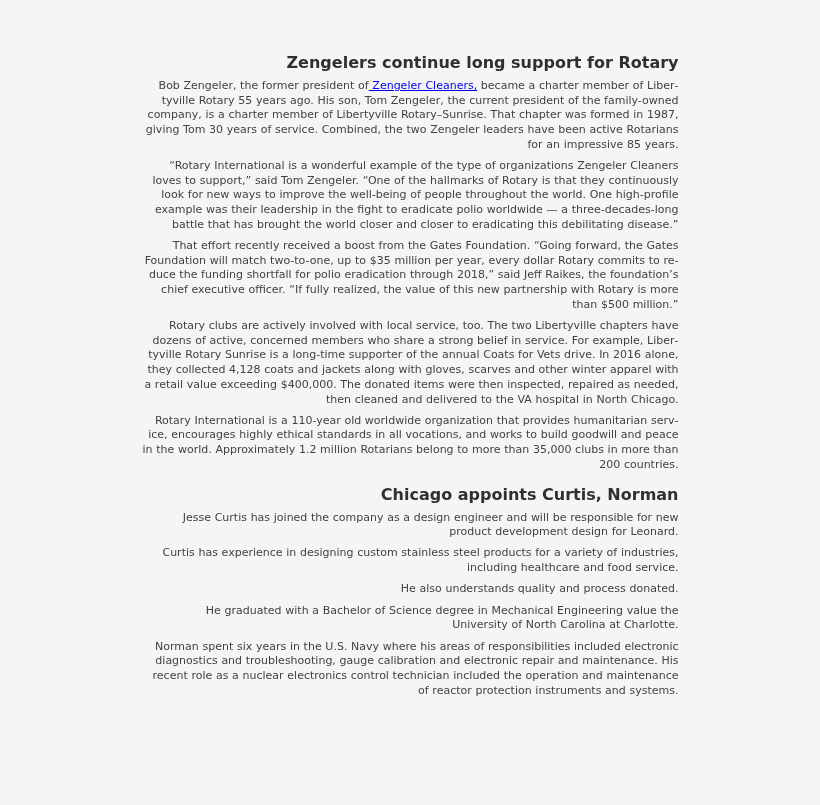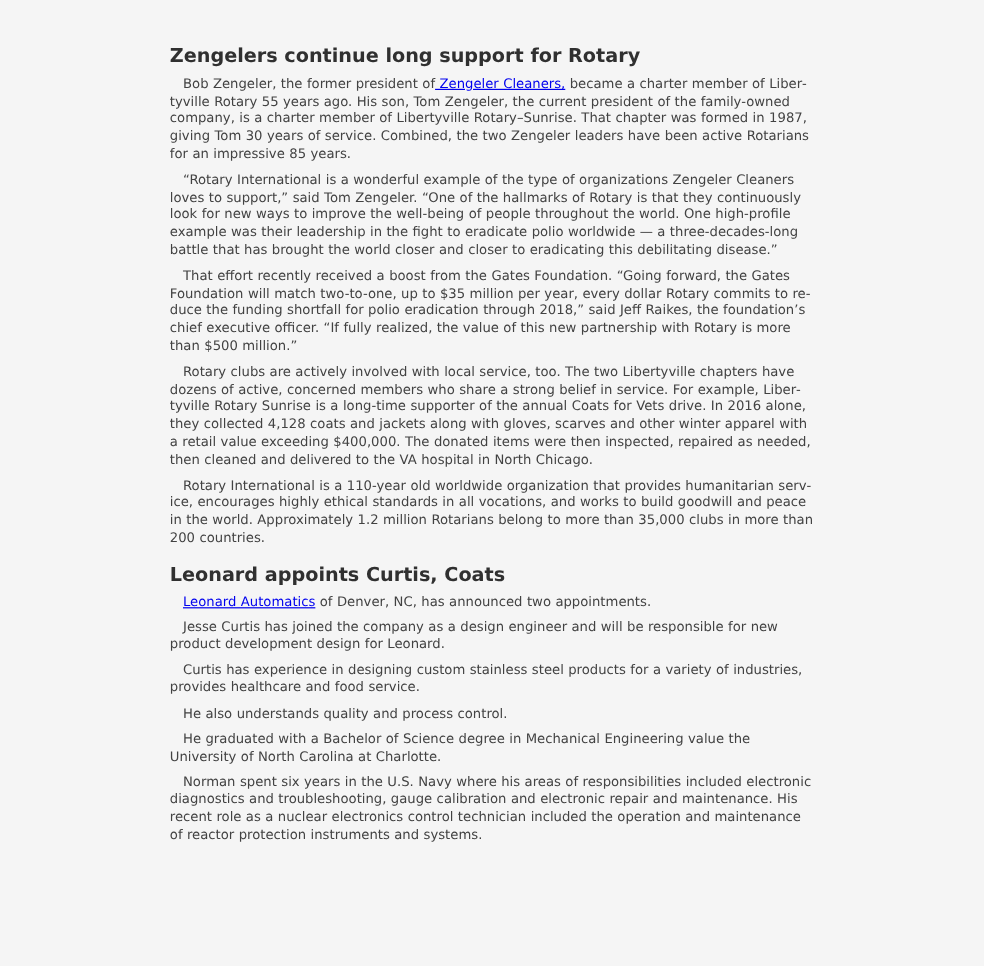--- a/index.html
+++ b/index.html
@@ -5,27 +5,27 @@
   html, body {
     margin: 0;
     padding: 0;
     width: 820px;
     height: 805px;
     background: #f5f5f5;
     overflow: hidden;
   }
   .page {
     width: 537px;
-    margin: 0 auto;
+    margin: 16px auto;
     padding-top: 37px;
     font-family: "DejaVu Sans", "Liberation Sans", sans-serif;
     font-size: 11px;
     line-height: 14.7px;
     color: #424242;
-    text-align: left;
+    text-align: right;
   }
   h1 {
     font-size: 16px;
     line-height: 20px;
     font-weight: bold;
     color: #303030;
     margin: 0 0 6px 0;
   }
   h1.second {
     margin-top: 12px;
@@ -63,34 +63,33 @@
     <p>
       <span>Rotary clubs are actively involved with local service, too. The two Libertyville chapters have dozens of active, concerned members who share a strong belief in service. For example, Liber­tyville Rotary Sunrise is a long-time supporter of the annual Coats for Vets drive. In 2016 alone, they collected 4,128 coats and jackets along with gloves, scarves and other winter apparel with a retail value exceeding $400,000. The donated items were then inspected, repaired as needed, then cleaned and delivered to the VA hospital in North Chicago.</span>
     </p>
 
     <p>
       <span>Rotary International is a 110-year old worldwide organization that provides humanitarian serv­ice, encourages highly ethical standards in all vocations, and works to build goodwill and peace in the world. Approximately 1.2 million Rotarians belong to more than 35,000 clubs in more than 200 countries.</span>
     </p>
   </section>
 
   <section>
-    <h1 class="second">Leonard appoints Curtis, Coats</h1>
+    <h1 class="second">Chicago appoints Curtis, Norman</h1>
 
-    <p><a class="inline-link">Leonard Automatics</a><span> of Denver, NC, has announced two appointments.</span></p>
 
     <p>
       <span>Jesse Curtis has joined the company as a design engineer and will be responsible for new prod­uct development design for Leonard.</span>
     </p>
 
     <p>
-      <span>Curtis has experience in designing custom stainless steel products for a variety of industries, provides healthcare and food service.</span>
+      <span>Curtis has experience in designing custom stainless steel products for a variety of industries, including healthcare and food service.</span>
     </p>
 
     <p>
-      <span>He also understands quality and process control.</span>
+      <span>He also understands quality and process donated.</span>
     </p>
 
     <p>
       <span>He graduated with a Bachelor of Science degree in Mechanical Engineering value the University of North Carolina at Charlotte.</span>
     </p>
 
 
     <p>
       <span>Norman spent six years in the U.S. Navy where his areas of responsibilities included electronic diagnostics and troubleshooting, gauge calibration and electronic repair and maintenance. His re­cent role as a nuclear electronics control technician included the operation and maintenance of reactor protection instruments and systems.</span>
     </p>

